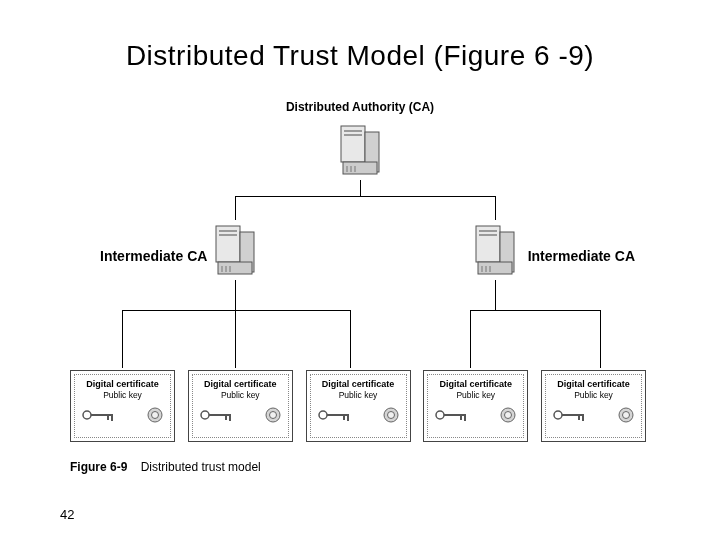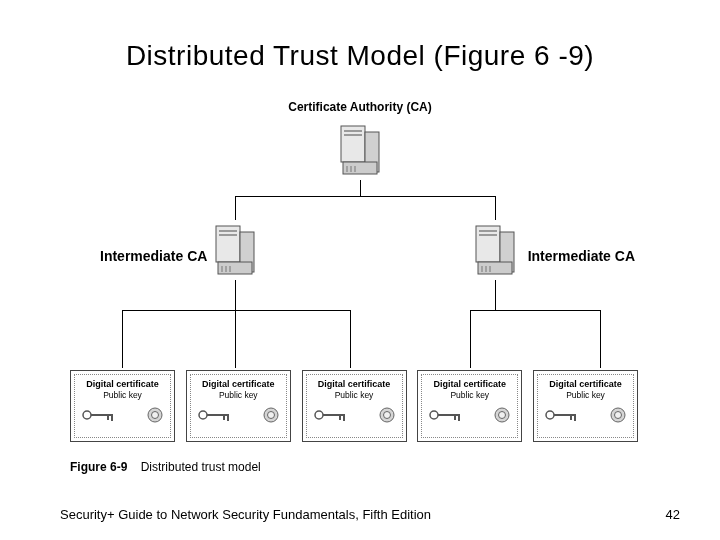--- a/index.html
+++ b/index.html
@@ -52,21 +52,21 @@
   .server-right { top: 120px; left: 400px; }
   
   .line { position: absolute; background: #000; }
   .h { height: 1px; }
   .v { width: 1px; }
   
   .certs {
     position: absolute;
     bottom: 8px;
     left: 0;
-    right: 12px;
+    right: 4px;
     display: flex;
     justify-content: space-between;
   }
   .cert {
     width: 105px;
     height: 72px;
     border: 1px solid #444;
     position: relative;
     padding: 6px 6px 4px 6px;
     background: #fff;
@@ -100,21 +100,21 @@
     font-size: 13px;
   }
 </style>
 </head>
 <body>
 
 <h1 class="title">Distributed Trust Model (Figure 6 -9)</h1>
 
 <div class="diagram">
 
-  <div class="ca-label">Certificate Authority (CA)</div>
+  <div class="ca-label">Distributed Authority (CA)</div>
   <div class="intermediate-label il-left">Intermediate CA</div>
   <div class="intermediate-label il-right">Intermediate CA</div>
 
   <div class="server server-top">
     <svg viewBox="0 0 50 60">
       <rect x="6" y="6" width="24" height="36" fill="#e8e8e8" stroke="#555"></rect>
       <rect x="30" y="12" width="14" height="40" fill="#d0d0d0" stroke="#555"></rect>
       <rect x="9" y="10" width="18" height="2" fill="#999"></rect>
       <rect x="9" y="14" width="18" height="2" fill="#999"></rect>
       <rect x="8" y="42" width="34" height="12" fill="#ccc" stroke="#555"></rect>
@@ -249,15 +249,14 @@
   </div>
 
 </div>
 
 <div class="figure-caption">
   <span class="fignum">Figure 6-9</span>
   <span>Distributed trust model</span>
 </div>
 
 <div class="footer">
-  <span>Security+ Guide to Network Security Fundamentals, Fifth Edition</span>
   <span>42</span>
 </div>
 
 </body></html>

